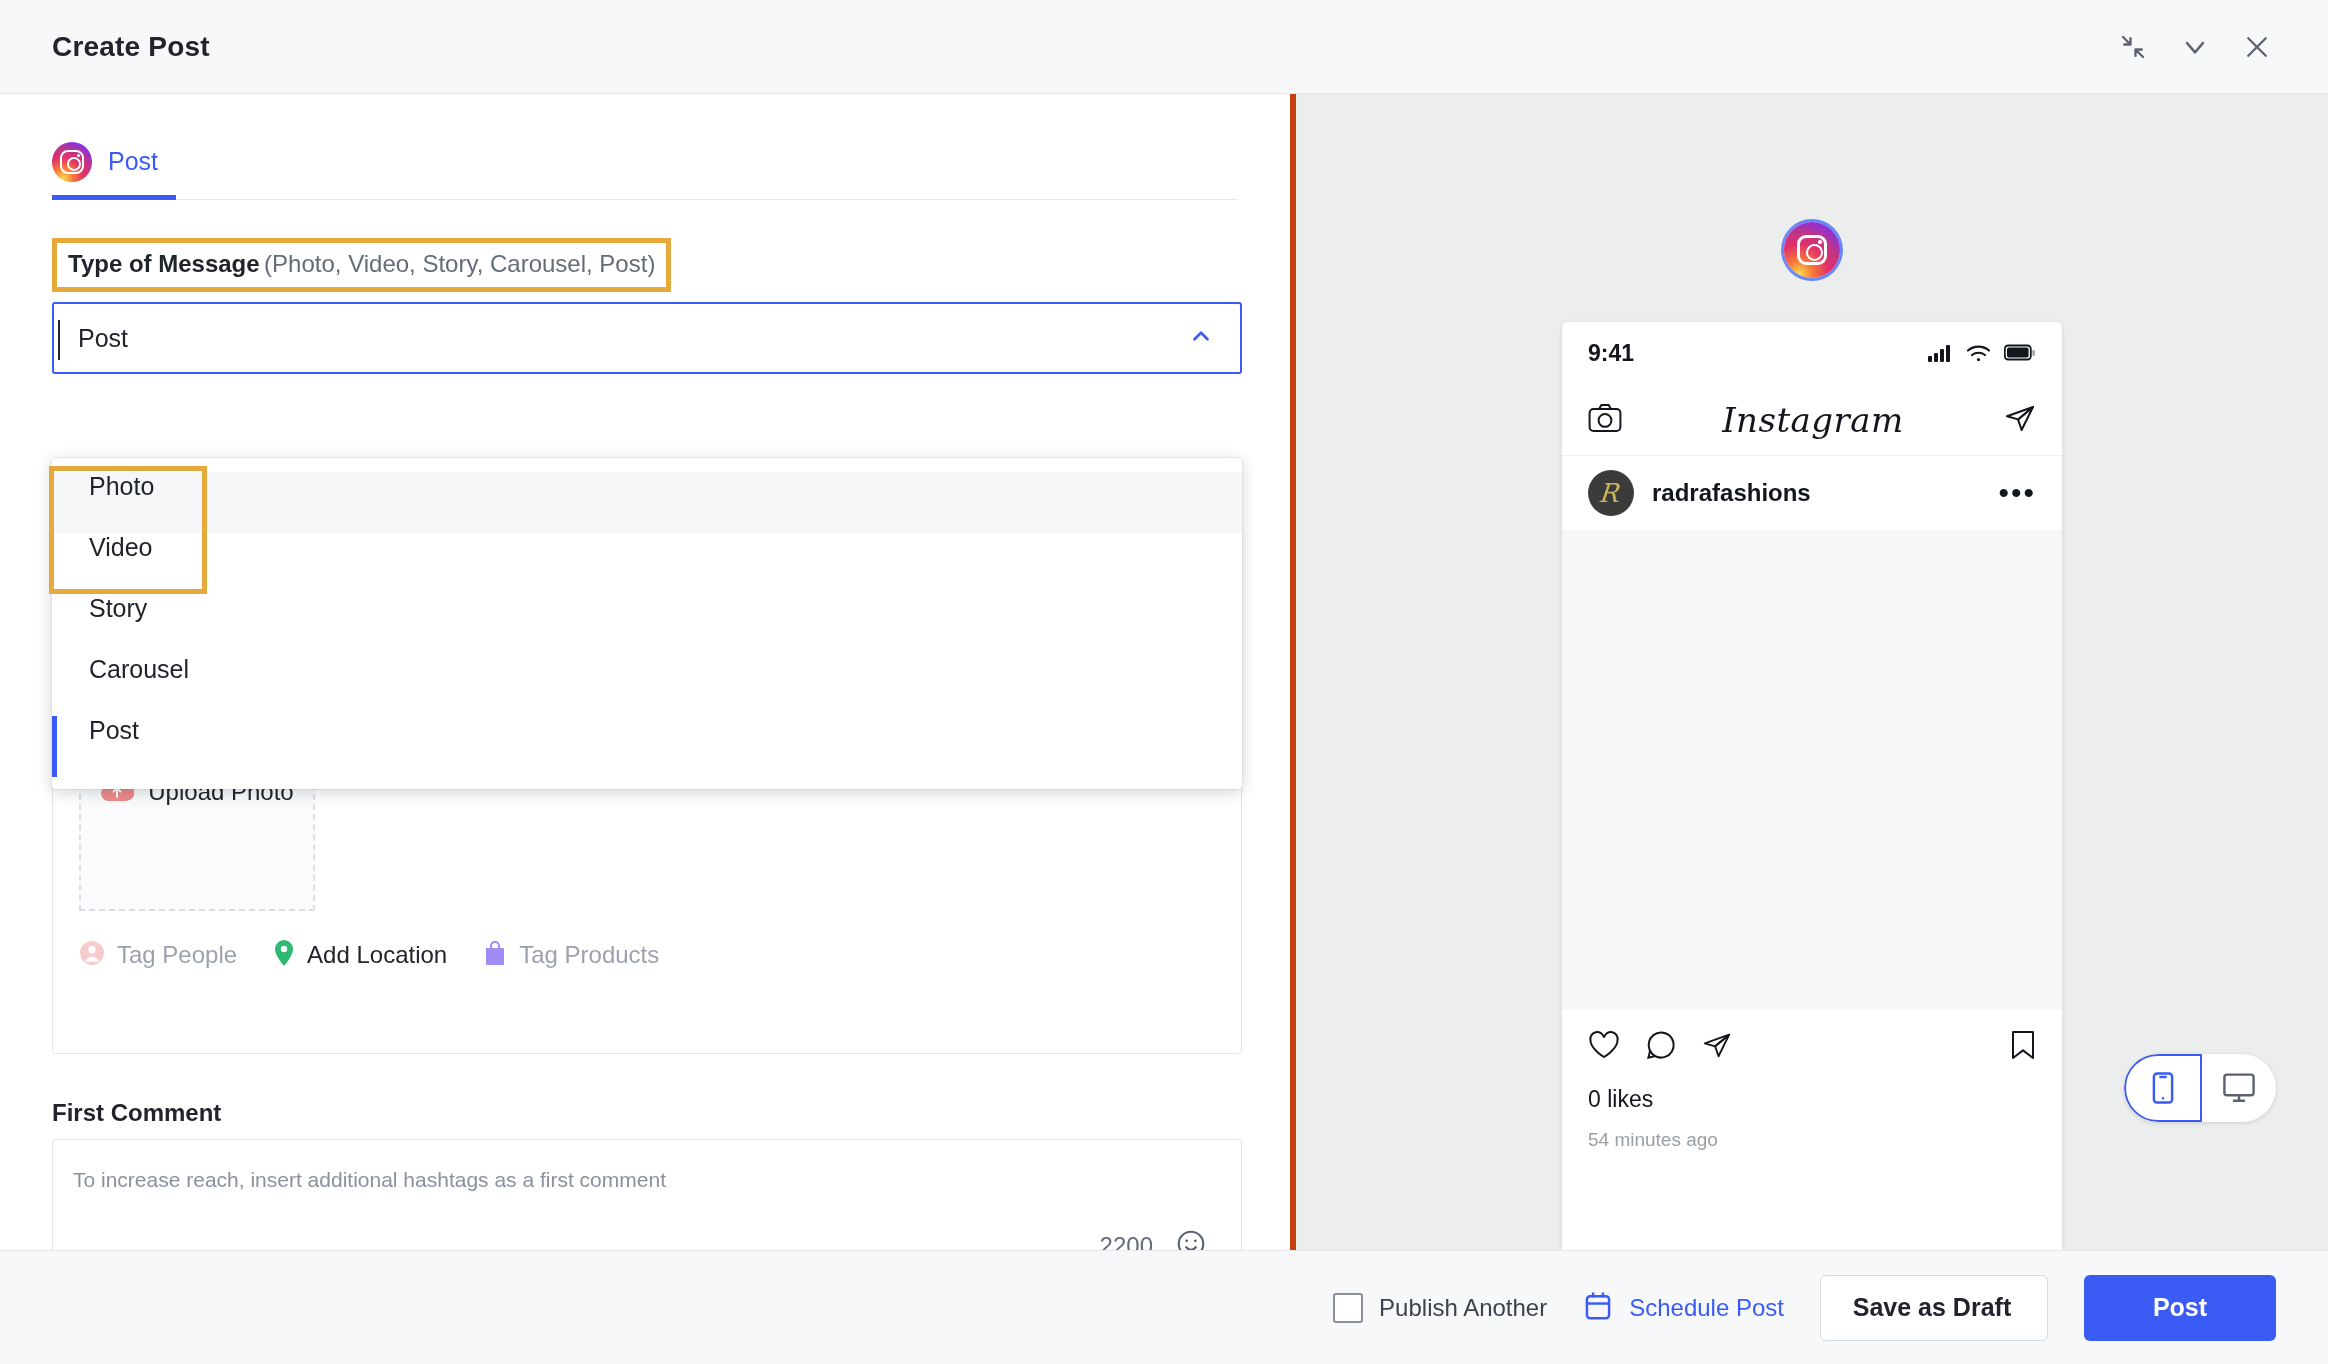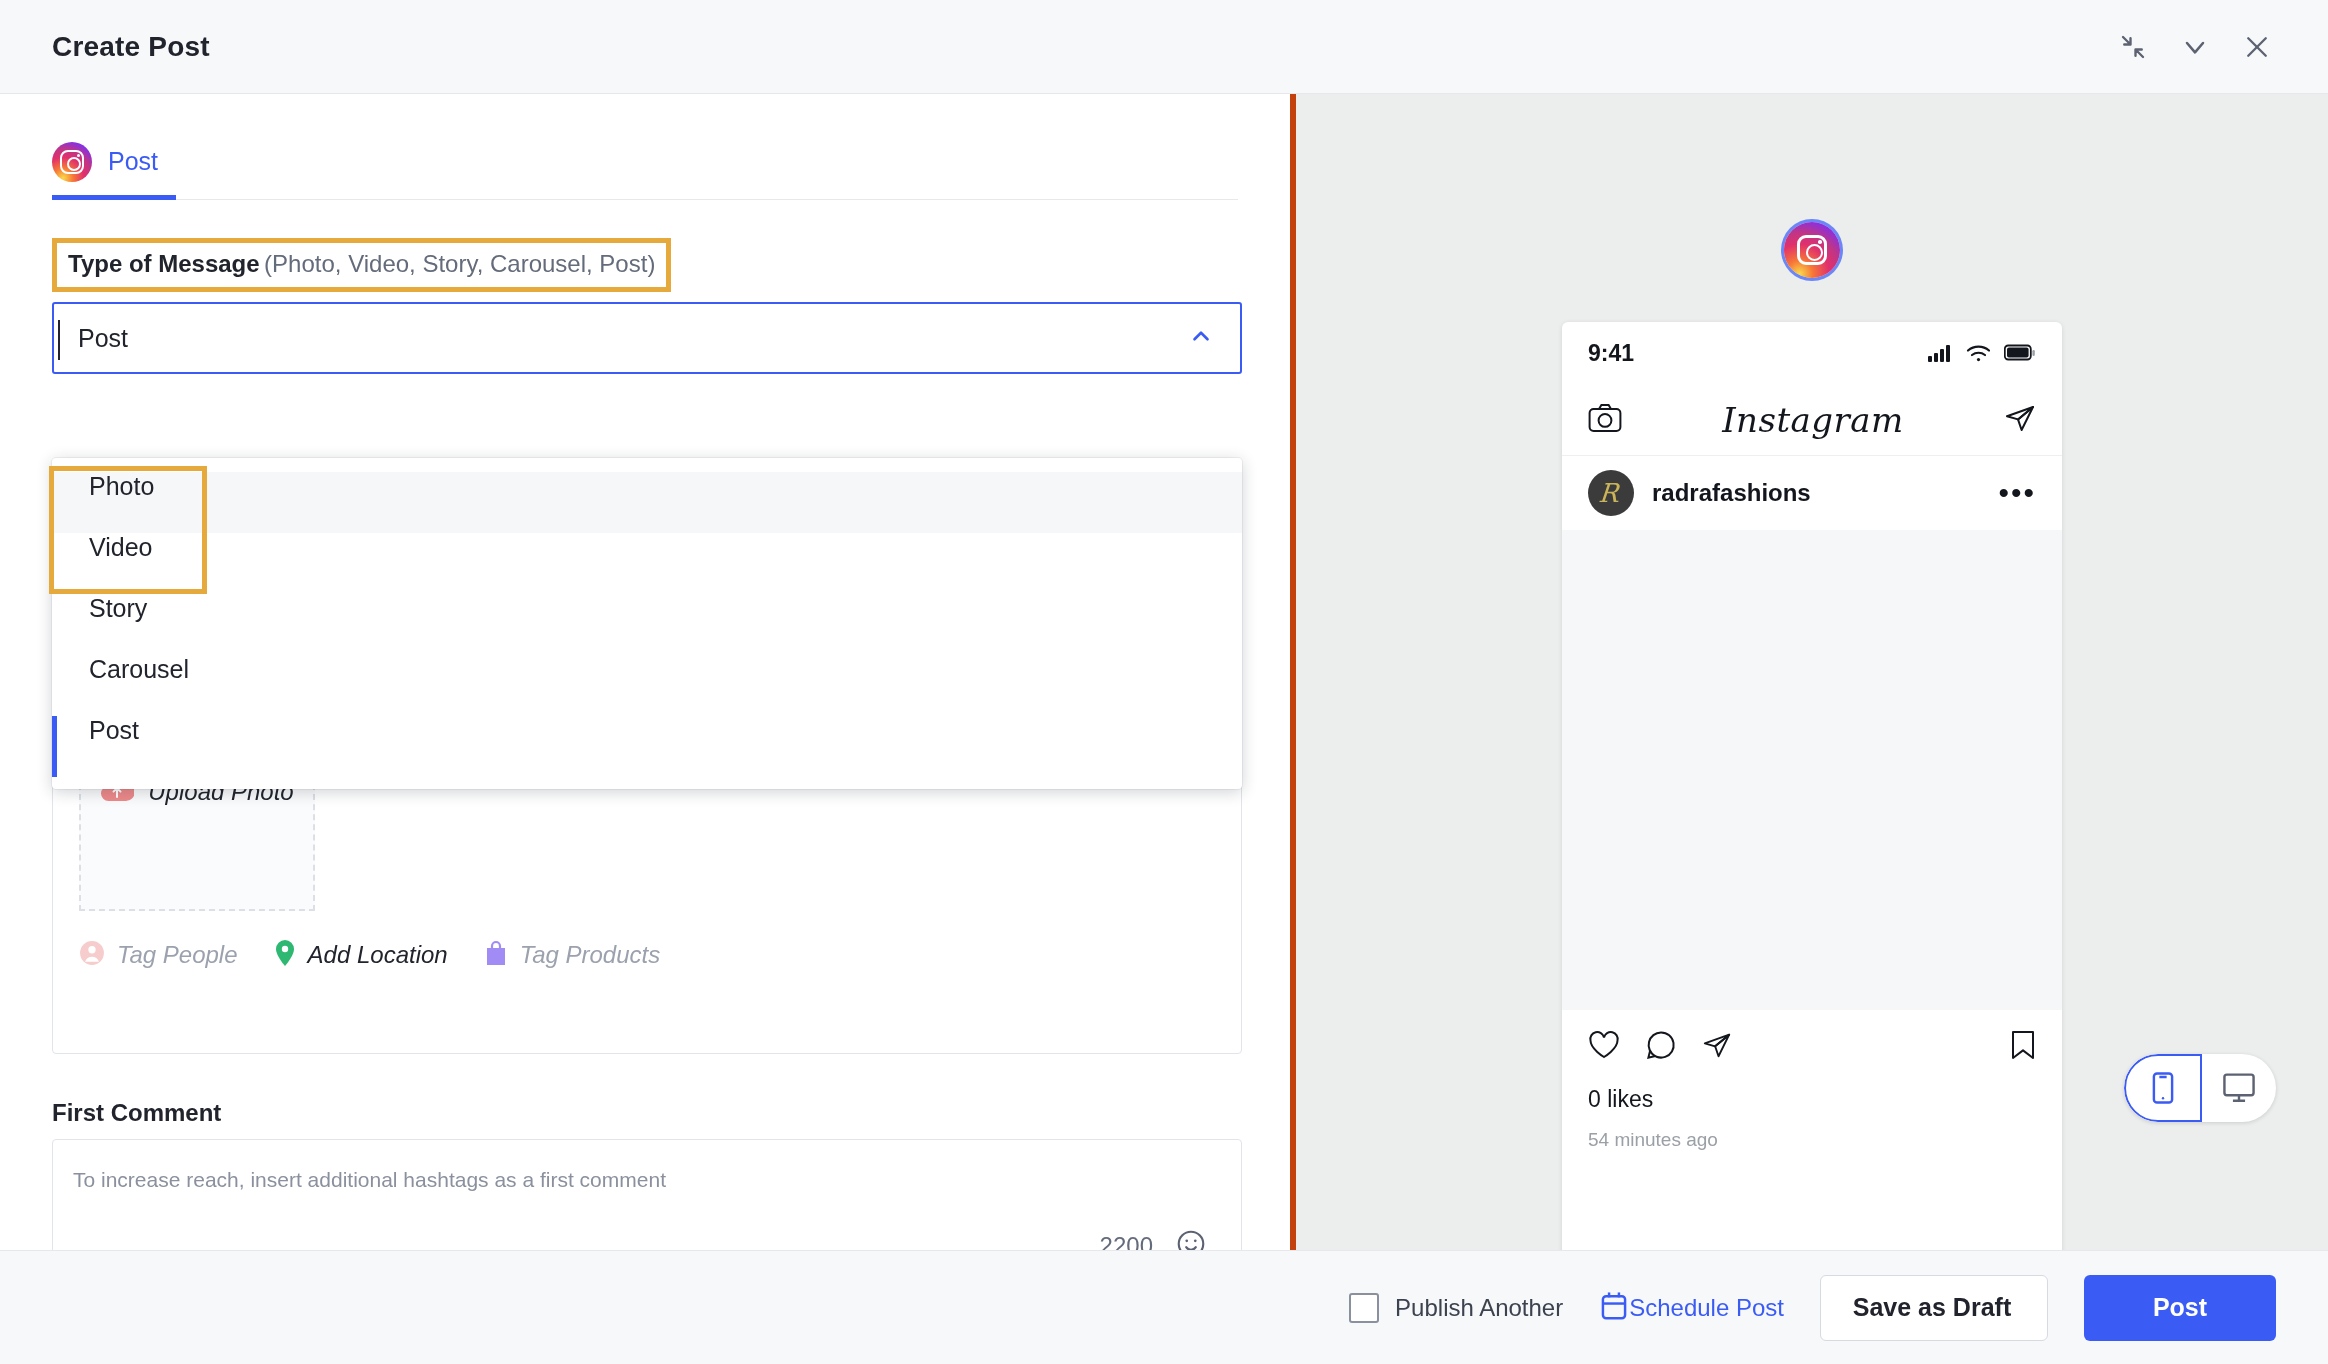--- a/index.html
+++ b/index.html
@@ -154,21 +154,20 @@
 
   
   .composer {
     position: absolute;
     left: 52px; top: 430px;
     width: 1190px; height: 530px;
     border: 1px solid #e1e4ea;
     border-radius: 4px;
     background: #fff;
     z-index: 10;
-    font-style: italic;
   }
   .upload-box {
     position: absolute; left: 26px; top: 148px;
     width: 236px; height: 238px;
     border: 2px dashed #dcdfe6;
     background: #fafbfc;
     display: flex; align-items: center; justify-content: center;
     gap: 14px;
     cursor: pointer;
   }
@@ -316,21 +315,21 @@
     border-top: 1px solid #e6e8ec;
     display: flex; align-items: center; justify-content: flex-end;
     gap: 36px; padding: 0 52px;
   }
   .chk-wrap { display: flex; align-items: center; gap: 16px; cursor: pointer; }
   .chk {
     width: 30px; height: 30px; border: 2.5px solid #8a909d; border-radius: 3px;
     background: #fff;
   }
   .chk-label { font-size: 24px; color: #3c424e; }
-  .sched { display: flex; align-items: center; cursor: pointer; }
+  .sched { display: flex; align-items: center; gap: 16px; cursor: pointer; }
   .sched-label { font-size: 24px; color: #3b5bf5; }
   .btn {
     height: 66px; border-radius: 6px; font-size: 25px; font-weight: bold;
     display: flex; align-items: center; justify-content: center;
     cursor: pointer; padding: 0 34px;
   }
   .btn-draft { background: #fff; border: 1.5px solid #d6dae1; color: #21242c; min-width: 228px; padding-left: 30px; }
   .btn-post { background: #3b5bf5; color: #fff; min-width: 192px; }
 </style>
 </head>

